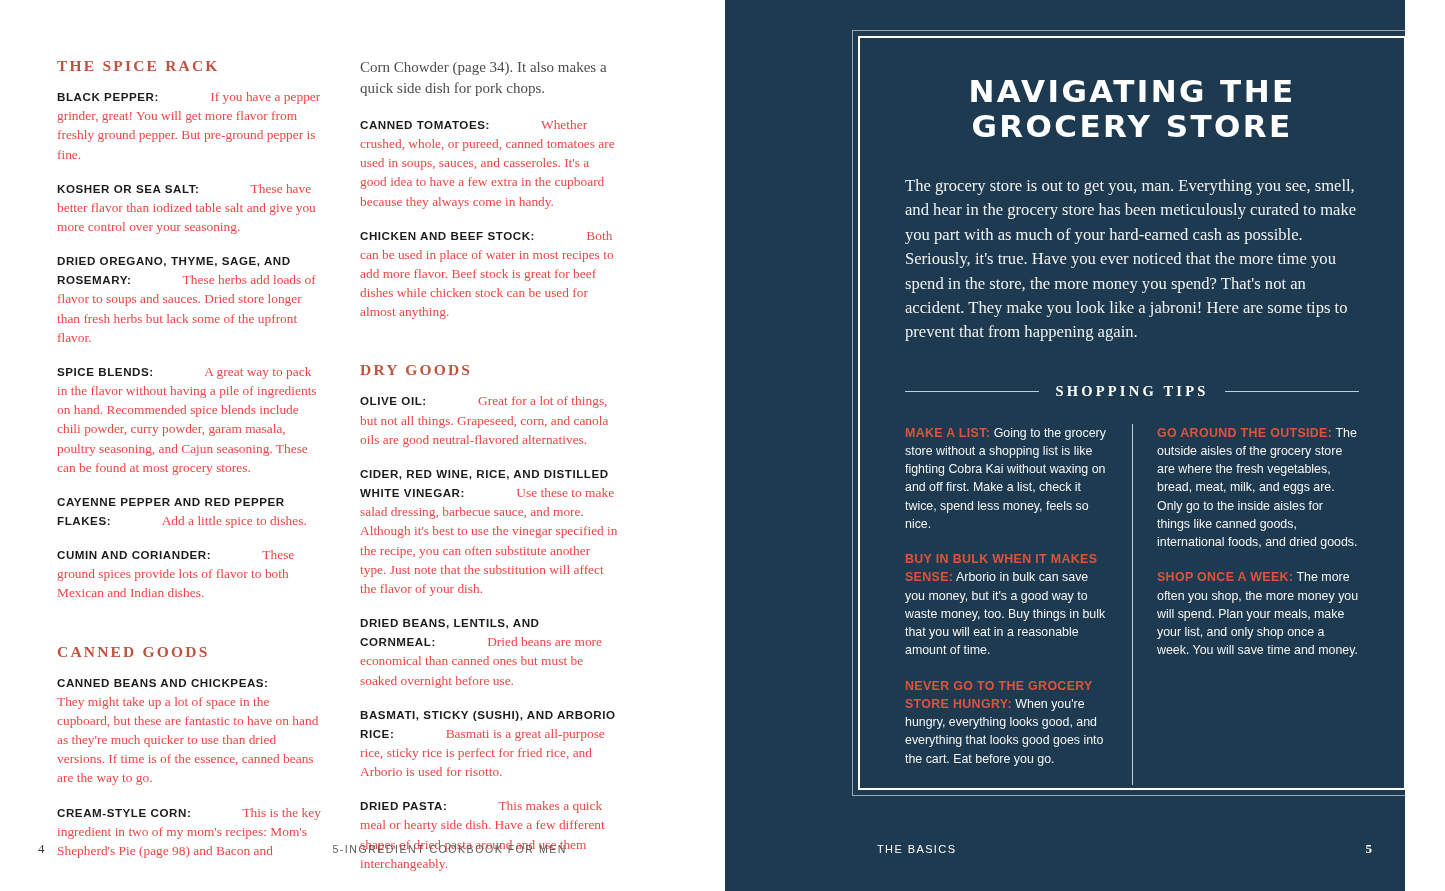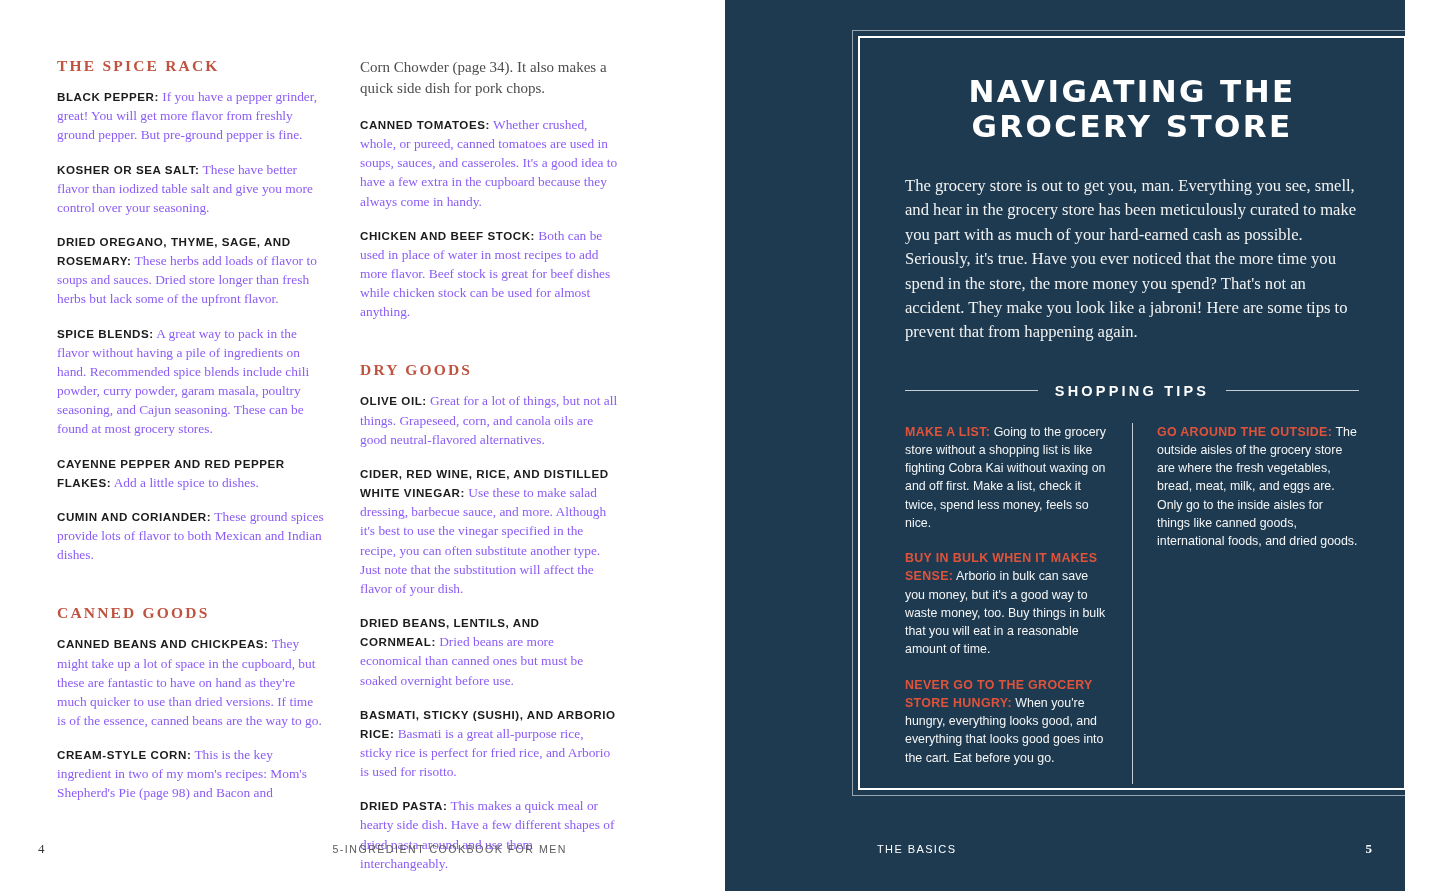--- a/index.html
+++ b/index.html
@@ -63,21 +63,22 @@
   }
   .entry .term {
     font-family: "Liberation Sans", sans-serif;
     font-weight: bold;
     font-size: 11.6px;
     letter-spacing: 0.55px;
     color: #1c1c1c;
     text-transform: uppercase;
   }
   .entry .body-txt {
-    color: #8b5cf6;
+    color: #ef4444;
+    margin-left: 48px;
   }
   .cont-para {
     margin: 0 0 15px 0;
     font-family: "Liberation Serif", serif;
     font-size: 15px;
     line-height: 1.43;
     color: #4d4d4d;
   }
 
   .footer-left {
@@ -165,21 +166,21 @@
     align-items: center;
     margin: 38px 0 24px 0;
   }
   .tips-rule .line {
     flex: 1;
     height: 1px;
     background: rgba(255,255,255,0.75);
   }
   .tips-rule .tips-label {
     color: #ffffff;
-    font-family: Liberation Sans, sans-serif;
+    font-family: Liberation Serif, serif;
     font-weight: bold;
     font-size: 14.5px;
     letter-spacing: 3.2px;
     padding: 0 17px;
     text-transform: uppercase;
     white-space: nowrap;
   }
 
   .tips-cols {
     display: flex;
@@ -346,20 +347,23 @@
           </p>
           <p class="tip">
             <span class="tip-label">NEVER GO TO THE GROCERY STORE HUNGRY:</span><span> When you're hungry, everything looks good, and everything that looks good goes into the cart. Eat before you go.</span>
           </p>
         </div>
 
         <div class="tips-col right-col">
           <p class="tip">
             <span class="tip-label">GO AROUND THE OUTSIDE:</span><span> The outside aisles of the grocery store are where the fresh vegetables, bread, meat, milk, and eggs are. Only go to the inside aisles for things like canned goods, international foods, and dried goods.</span>
           </p>
+          <p class="tip">
+            <span class="tip-label">SHOP ONCE A WEEK:</span><span> The more often you shop, the more money you will spend. Plan your meals, make your list, and only shop once a week. You will save time and money.</span>
+          </p>
         </div>
 
       </div>
     </div>
 
     <div class="footer-right">
       <div class="runhead-right">THE BASICS</div>
       <div class="folio-right">5</div>
     </div>
 

